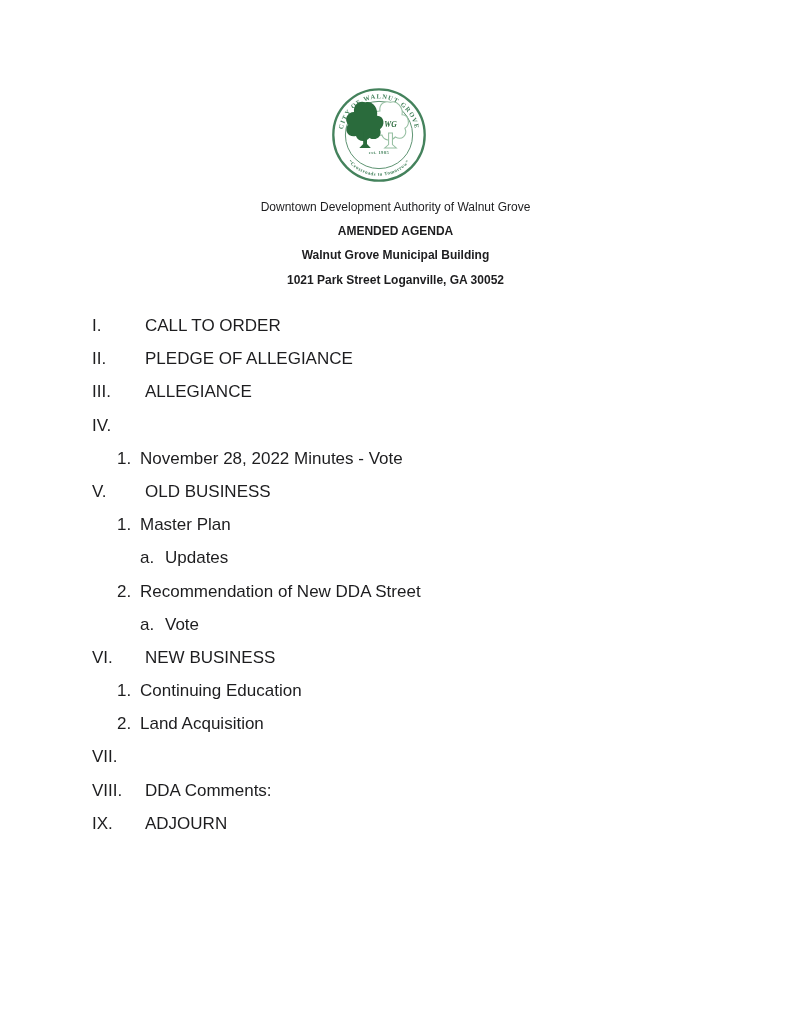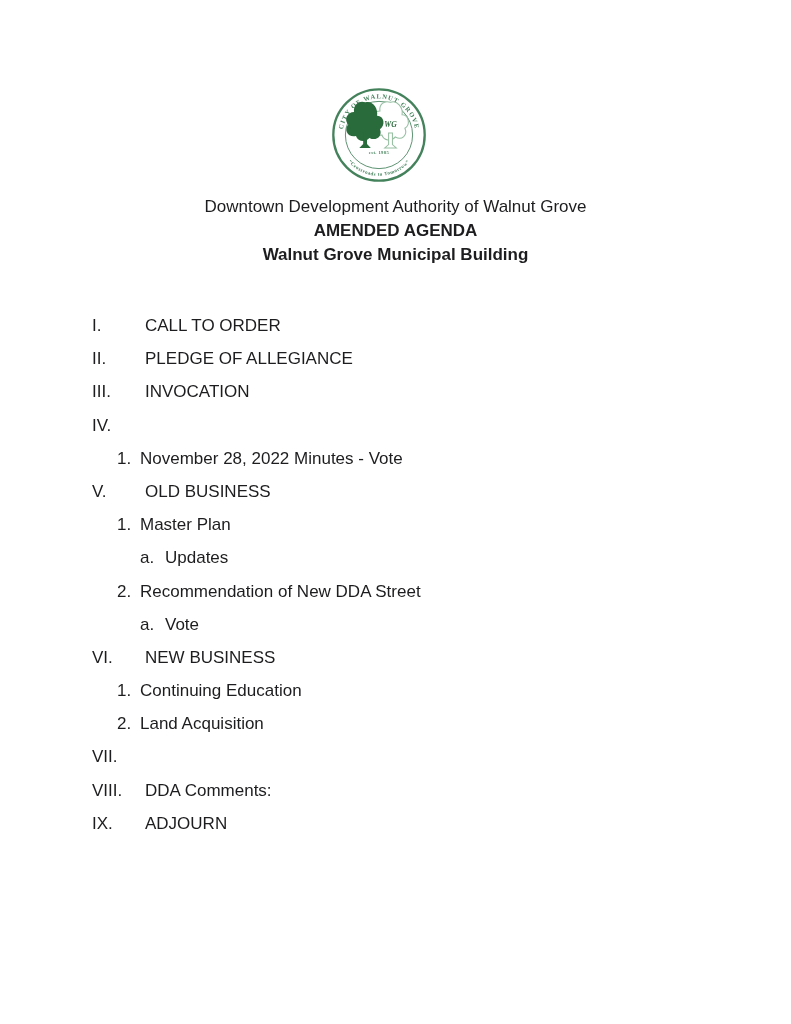--- a/index.html
+++ b/index.html
@@ -38,21 +38,21 @@
     font-style: italic; fill: var(--tree_dark);
   }
   .seal-est {
     font-family: "Liberation Serif", serif; font-size: 4.8px; font-weight: bold;
     fill: var(--seal_green); letter-spacing: 0.4px;
   }
 
   
   .header-block {
     position: absolute; top: 195px; left: 0; width: 791px;
-    text-align: center; font-size: 17px; line-height: 24.2px;
+    text-align: center; font-size: 12px; line-height: 24.2px;
   }
   .header-line { white-space: pre; }
   .bold { font-weight: bold; }
 
   
   .agenda-list { position: absolute; top: 312px; left: 0; width: 791px; }
   .agenda-row {
     display: flex; height: 33.2px; box-sizing: border-box;
     font-size: 17px; line-height: 22px; padding-top: 3px;
   }
@@ -97,34 +97,35 @@
       <path d="M33.5 46 L37.5 46 L37.5 59.5 L41.5 63.5 L29.5 63.5 L33.5 59.5 Z"></path>
     </g>
 
     <text class="seal-est" x="50" y="69.5" text-anchor="middle">est. 1985</text>
   </svg>
 
   <div class="header-block">
     <div class="header-line">Downtown Development Authority of Walnut Grove</div>
     <div class="header-line bold">AMENDED AGENDA</div>
     <div class="header-line bold">Walnut Grove Municipal Building</div>
+    <div class="header-line bold">1021 Park Street Loganville, GA 30052</div>
   </div>
 
   <div class="agenda-list">
       <div class="agenda-row level-1">
       <span class="marker">I.</span>
       <span class="text">CALL TO ORDER</span>
     </div>
       <div class="agenda-row level-1">
       <span class="marker">II.</span>
       <span class="text">PLEDGE OF ALLEGIANCE</span>
     </div>
       <div class="agenda-row level-1">
       <span class="marker">III.</span>
-      <span class="text">INVOCATION</span>
+      <span class="text">ALLEGIANCE</span>
     </div>
       <div class="agenda-row level-1">
       <span class="marker">IV.</span>
     </div>
       <div class="agenda-row level-2">
       <span class="marker">1.</span>
       <span class="text">November 28, 2022 Minutes - Vote</span>
     </div>
       <div class="agenda-row level-1">
       <span class="marker">V.</span>

